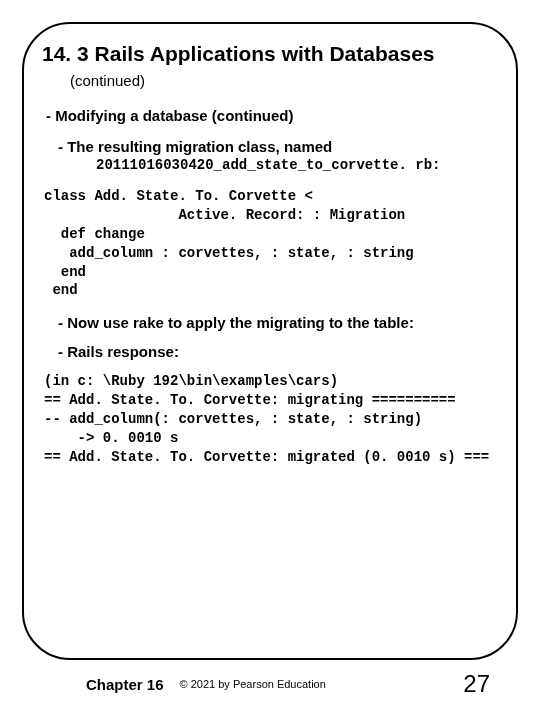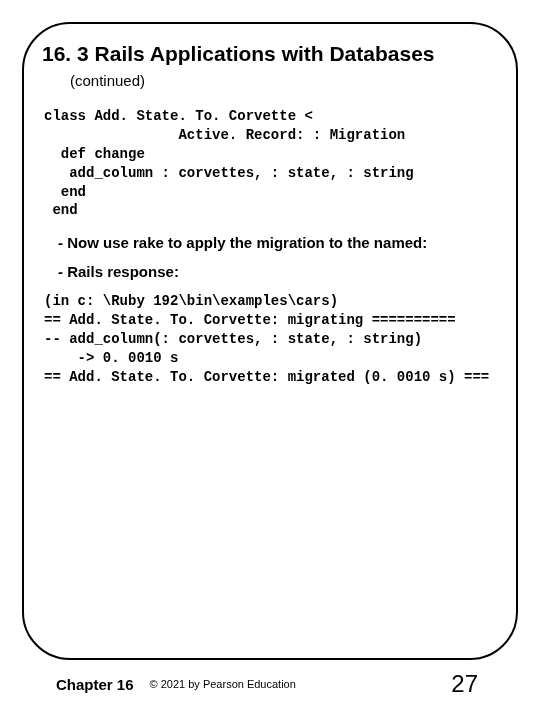--- a/index.html
+++ b/index.html
@@ -68,59 +68,62 @@
     font-size: 14px;
     font-weight: bold;
     margin-left: 18px;
     margin-bottom: 14px;
     white-space: pre;
   }
   .footer {
     position: absolute;
     bottom: 24px;
     left: 0;
-    right: 12px;
+    right: 0;
     height: 24px;
     display: flex;
     align-items: center;
     font-size: 12px;
-    padding: 0 40px 0 56px;
+    padding: 0 40px 0 86px;
   }
   .footer .chapter {
     font-weight: bold;
     font-size: 15px;
     margin-right: 16px;
   }
   .footer .copyright {
     font-size: 11px;
     flex: 1;
   }
   .footer .pagenum {
     font-size: 24px;
     margin-right: 10px;
   }
 </style>
 </head>
 <body>
 
 <div class="slide-frame">
 
-  <div class="title">16. 3 Rails Applications with Databases</div>
+  <div class="title">14. 3 Rails Applications with Databases</div>
   <div class="subtitle">(continued)</div>
 
+  <div class="bullet1">- Modifying a database (continued)</div>
 
+  <div class="bullet2">- The resulting migration class, named</div>
+  <div class="mono-indent">20111016030420_add_state_to_corvette. rb:</div>
 
   <div class="codeblock">class Add. State. To. Corvette &lt;
                 Active. Record: : Migration
   def change
    add_column : corvettes, : state, : string
   end
  end</div>
 
-  <div class="bullet2" style="margin-bottom:12px;">- Now use rake to apply the migration to the named:</div>
+  <div class="bullet2" style="margin-bottom:12px;">- Now use rake to apply the migrating to the table:</div>
 
   <div class="bullet2" style="margin-bottom:12px;">- Rails response:</div>
   <div class="codeblock">(in c: \Ruby 192\bin\examples\cars)
 == Add. State. To. Corvette: migrating ==========
 -- add_column(: corvettes, : state, : string)
     -&gt; 0. 0010 s
 == Add. State. To. Corvette: migrated (0. 0010 s) ===</div>
 
 </div>
 

